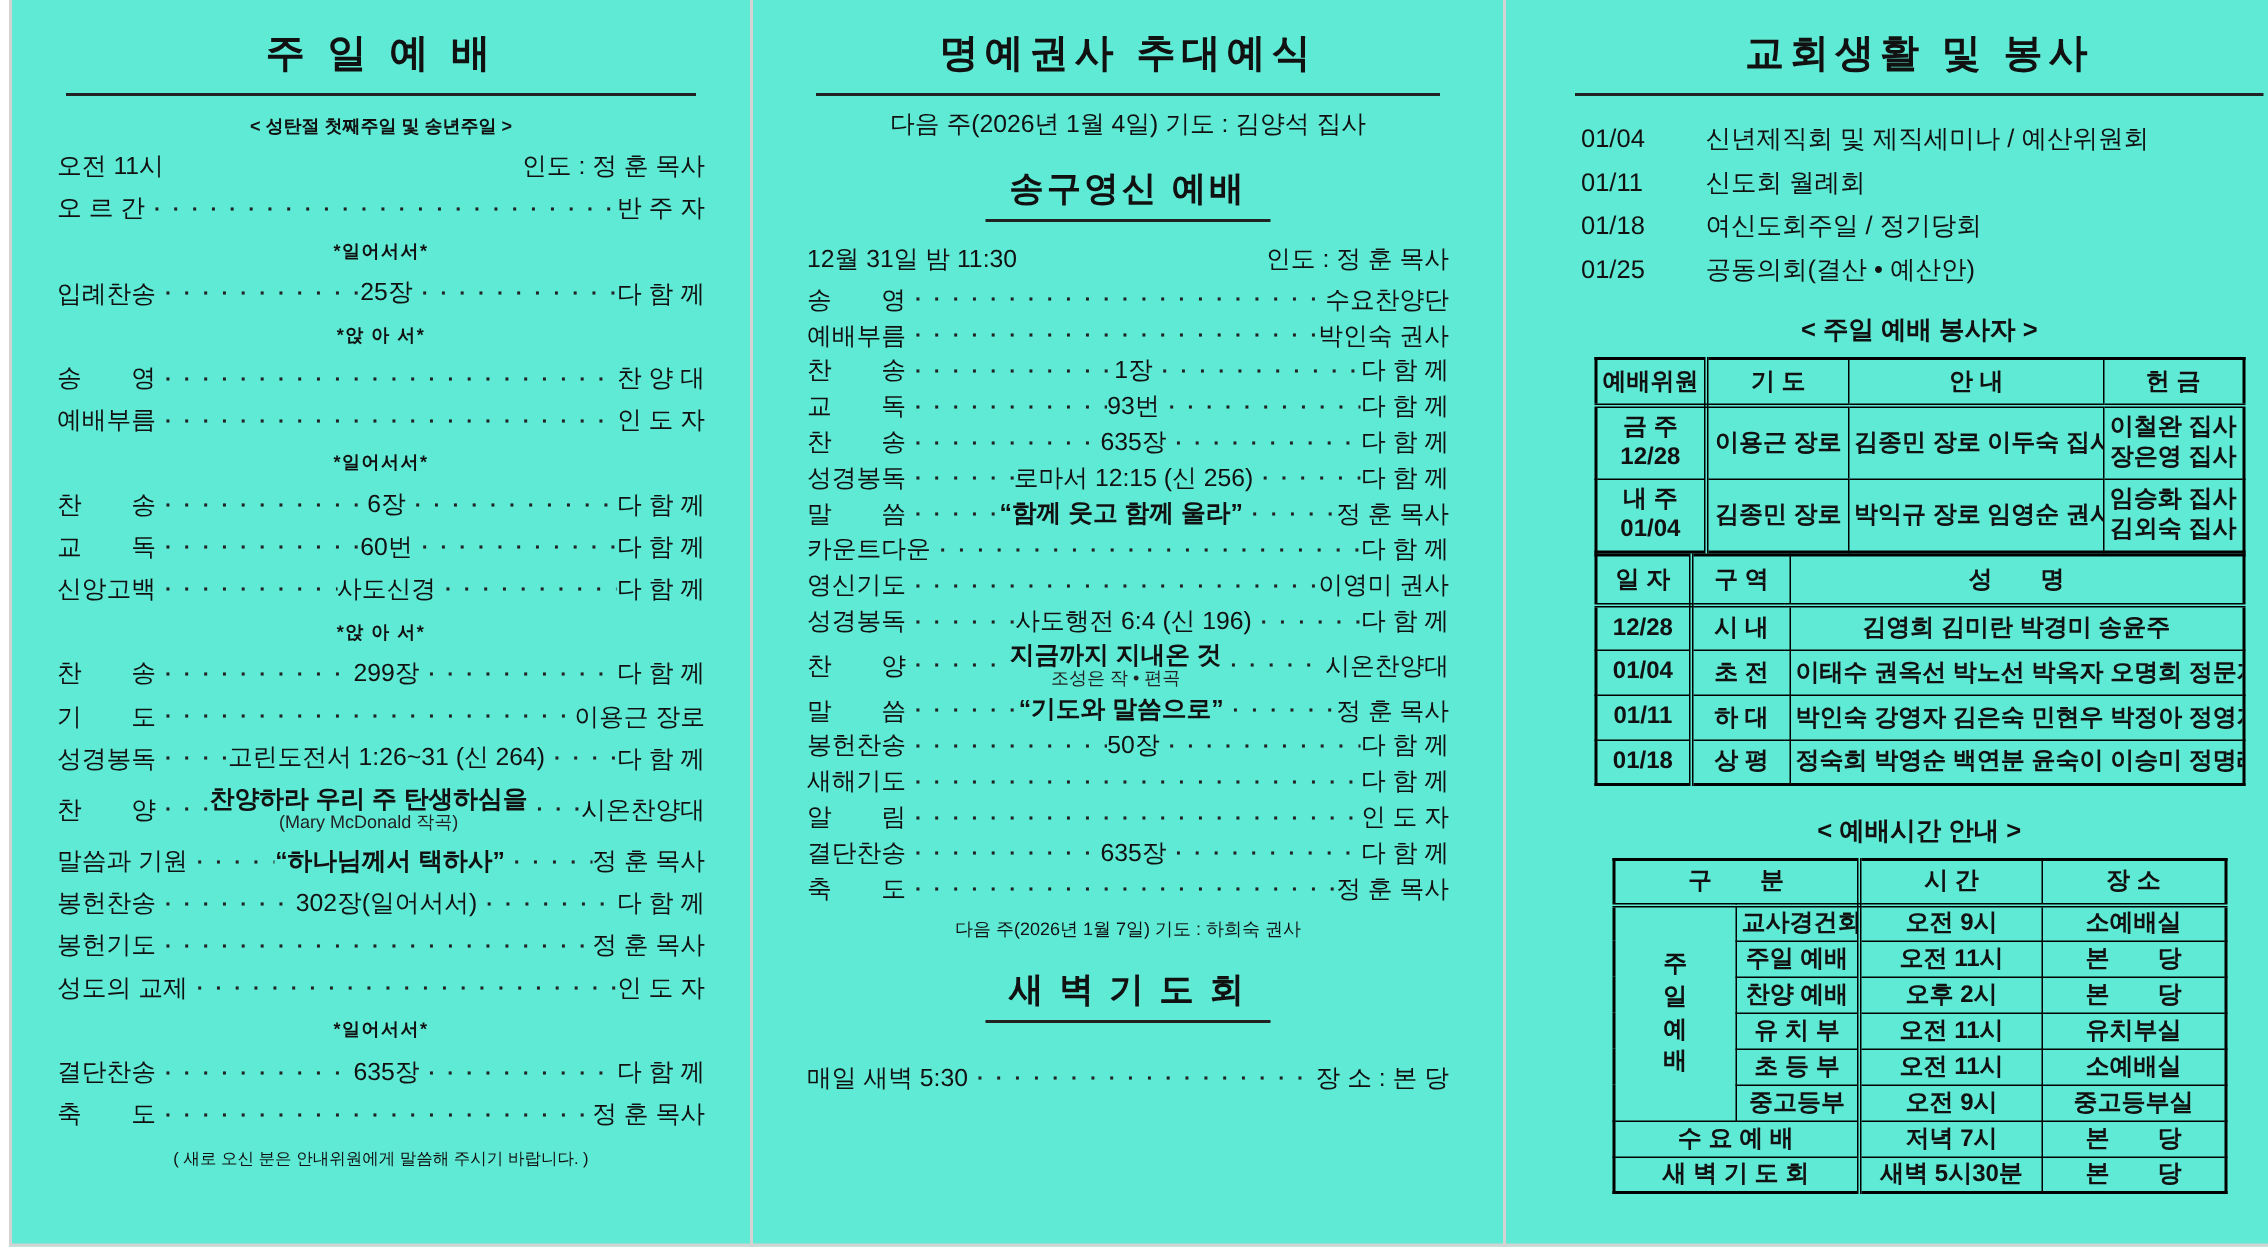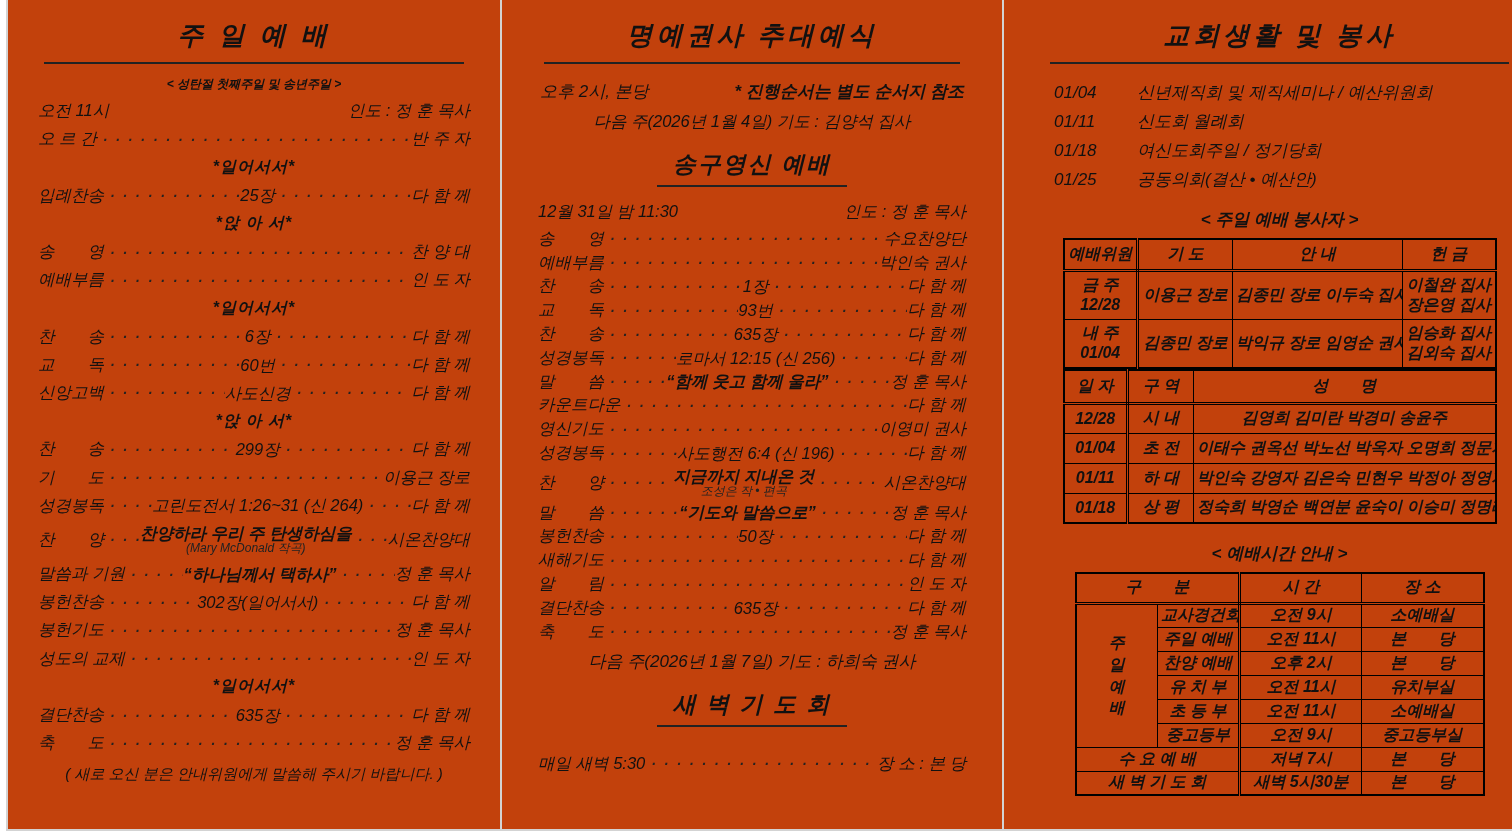--- a/index.html
+++ b/index.html
@@ -3,22 +3,22 @@
 <meta charset="utf-8">
 <style>
   * { box-sizing: border-box; }
   html,body { margin:0; padding:0; }
   body {
     width:1512px; height:840px; background:#fdfdfd; overflow:hidden;
     font-family:"Liberation Sans","DejaVu Sans",sans-serif; color:#111;
   }
   .board { position:relative; width:1512px; height:840px; background:#fff; }
   .page {
-    position:absolute; top:0; height:831px; background:#c2410c;
-    border:2px solid #d3d3d3; border-top:none; padding:10px 30px 0 30px;font-style:italic;
+    position:absolute; top:0; height:831px; background:#5eead4;
+    border:2px solid #d3d3d3; border-top:none; padding:10px 30px 0 30px;
   }
   #p1 { left:6px;    width:496px; }
   #p2 { left:500px;  width:504px; padding:10px 36px 0 36px; }
   #p3 { left:1002px; width:537px; padding:10px 22px 0 40px; }
 
   .ptitle {
     text-align:center; font-size:26px; font-weight:bold; letter-spacing:4px;
     margin-top:8px; white-space:nowrap;
   }
   .rule { border-top:2px solid #222; margin:9px 6px 0 6px; }
@@ -28,40 +28,40 @@
     border-bottom:2px solid #222; padding:0 16px 5px 16px; white-space:nowrap;
   }
 
   .subtitle { text-align:center; font-size:12px; font-weight:bold; margin:12px 0 4px 0; }
 
   
   .orows { --rh:28.2px; }
   .orow { display:flex; align-items:center; height:var(--rh); font-size:16.5px; }
   .orow.hasnote { height:calc(var(--rh) + 12px); }
   .orow.stand { justify-content:center; }
-  .ostand { font-size:16px; font-weight:bold; letter-spacing:1px; }
+  .ostand { font-size:12px; font-weight:bold; letter-spacing:1px; }
   .olbl { white-space:nowrap; }
   .orgt { white-space:nowrap; }
   .ospace { flex:1 1 0; }
   .odots { flex:1 1 0; overflow:hidden; white-space:nowrap; text-align:center; min-width:10px; padding:0 6px; }
   .odots::after {
     content:"· · · · · · · · · · · · · · · · · · · · · · · · · · · · · · · · · · · · · · · ·";
     font-weight:bold; font-size:14px; color:#222; letter-spacing:2px;
   }
   .octr { display:flex; flex-direction:column; align-items:center; line-height:1.12; white-space:nowrap; }
   .octr.em .octr-main { font-weight:bold; }
   .onote { font-size:12px; color:#222; }
-  .pfooter { text-align:center; font-size:15px; margin-top:8px; white-space:nowrap; }
+  .pfooter { text-align:center; font-size:11px; margin-top:8px; white-space:nowrap; }
 
   
   .cer-line { display:flex; justify-content:space-between; align-items:center; font-size:17px; margin:16px 2px 0 2px; white-space:nowrap; }
   .cer-note { font-weight:bold; }
   .cer-next { text-align:center; font-size:16.5px; margin-top:8px; white-space:nowrap; }
   .infoline { display:flex; justify-content:space-between; font-size:16.5px; margin:14px 0 4px 0; }
-  .nyfooter { text-align:center; font-size:17px; margin-top:6px; white-space:nowrap; }
+  .nyfooter { text-align:center; font-size:12px; margin-top:6px; white-space:nowrap; }
   .dawnrow { margin-top:22px; height:30px; }
 
   
   .events { margin-top:14px; padding-left:10px; }
   .event-row { display:flex; height:29px; align-items:center; font-size:17px; }
   .edate { width:72px; }
   .etext { white-space:nowrap;margin-left:11px; }
   .cap { text-align:center; font-size:17px; font-weight:bold; white-space:nowrap; }
   .cap1 { margin:14px 0 7px 0; }
   .cap2 { margin:20px 0 7px 0; }
@@ -250,24 +250,20 @@
           <span class="odots"></span>
           <span class="orgt">정 훈 목사</span>
         </div>
       </div>
     <div class="pfooter">( 새로 오신 분은 안내위원에게 말씀해 주시기 바랍니다. )</div>
   </div>
 
   <div class="page" id="p2">
     <div class="ptitle">명예권사 추대예식</div>
     <div class="rule"></div>
-    <div class="cer-line">
-      <span>오후 2시, 본당</span>
-      <span class="cer-note">* 진행순서는 별도 순서지 참조</span>
-    </div>
     <div class="cer-next">다음 주(2026년 1월 4일) 기도 : 김양석 집사</div>
 
     <div class="sectitle">
       <span>송구영신 예배</span>
     </div>
     <div class="infoline">
       <span>12월 31일  밤 11:30</span>
       <span>인도 : 정  훈 목사</span>
     </div>
     <div class="orows" id="order2" style="--rh:23.8px">

